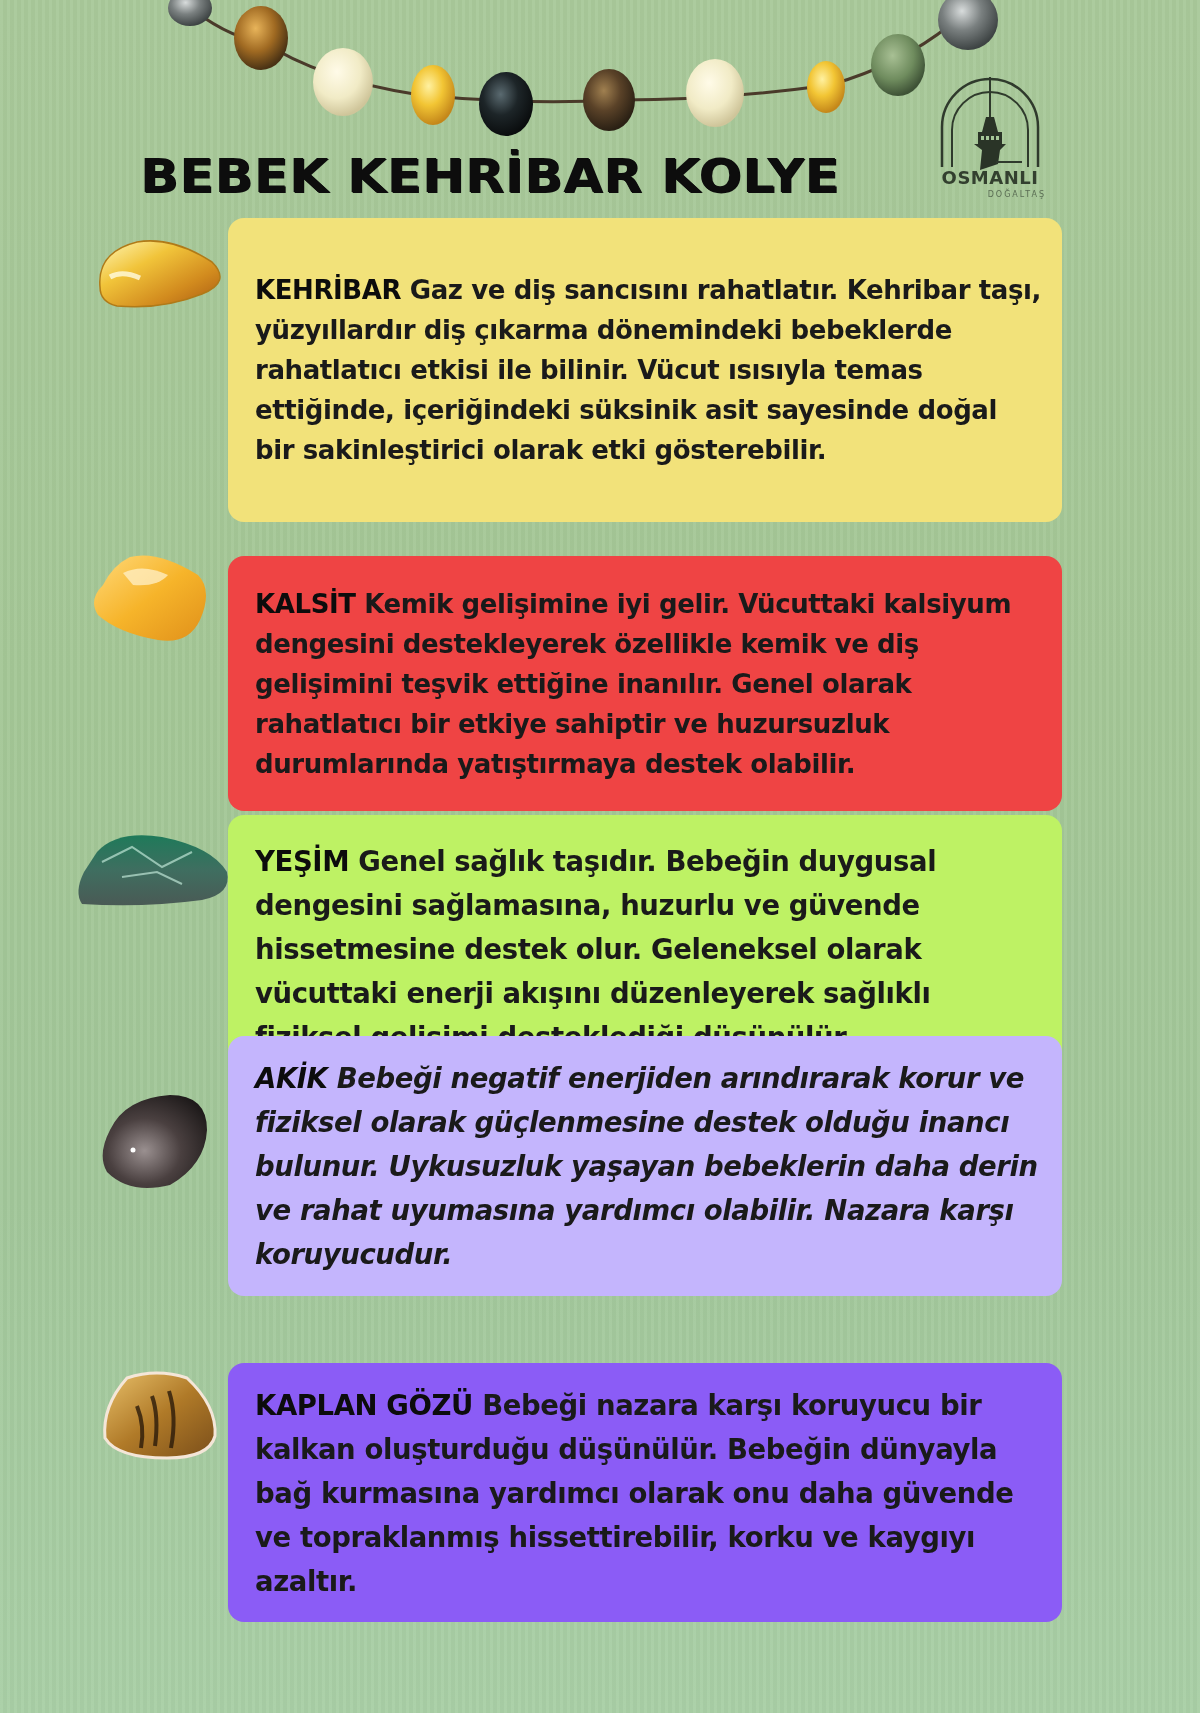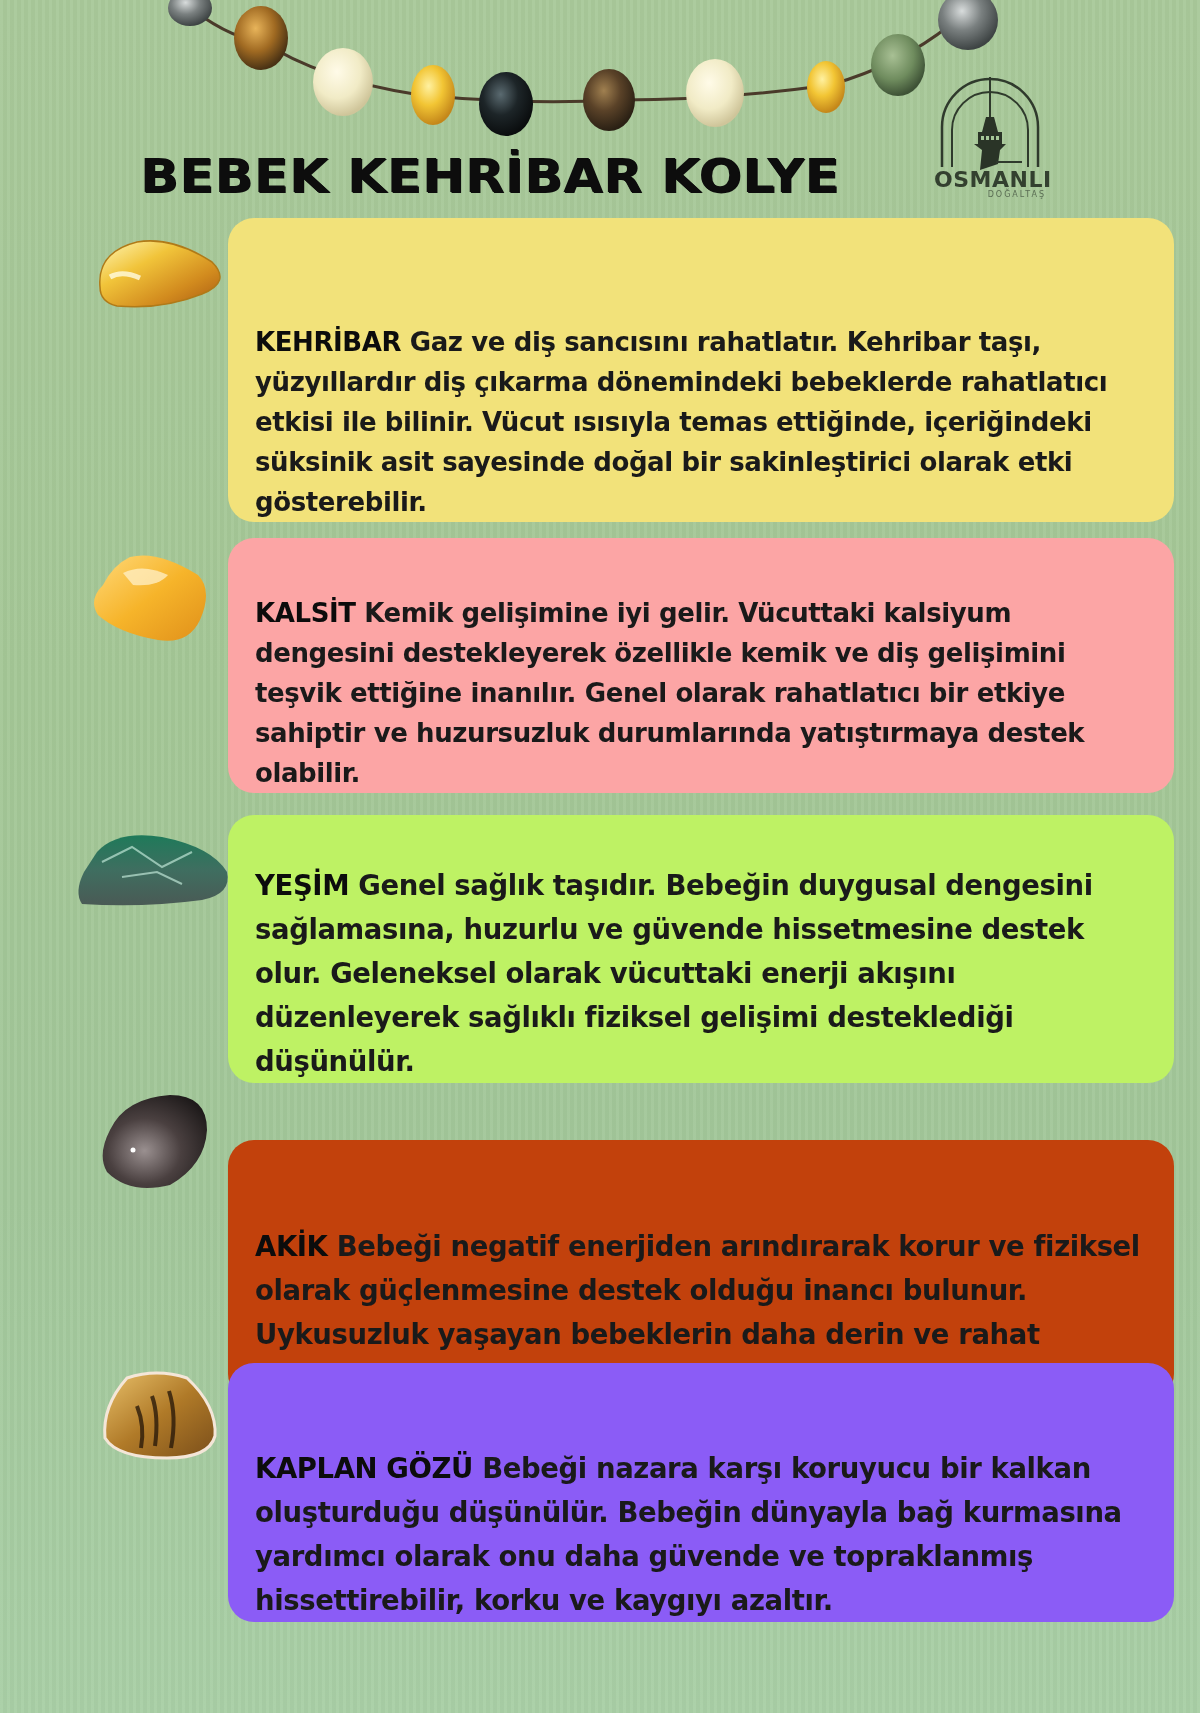--- a/index.html
+++ b/index.html
@@ -20,44 +20,44 @@
     position: absolute; left: 140px; top: 148px;
     font-family: "DejaVu Sans", sans-serif; font-weight: 900;
     font-size: 47px; letter-spacing: 0.5px; color: #0d0d0d;
     transform: scaleX(1.08); transform-origin: left center;
     text-shadow: 1px 1px 0 #0d0d0d;
   }
   
   .logo { position: absolute; left: 930px; top: 72px; width: 120px; height: 130px; }
   .logo-name {
     position: absolute; left: 934px; top: 167px; width: 112px; text-align: center;
-    font-family: "DejaVu Sans", sans-serif; font-weight: bold; font-size: 22px; color: #33402f;
+    font-family: "DejaVu Sans", sans-serif; font-weight: bold; font-size: 18px; color: #33402f;
     letter-spacing: 0.5px;
   }
   .logo-sub {
     position: absolute; left: 934px; top: 190px; width: 112px; text-align: right;
     font-family: "DejaVu Sans", sans-serif; font-size: 8px; color: #5a6d54; letter-spacing: 2px;
   }
   
   .card {
-    position: absolute; left: 228px; width: 946px;
-    border-radius: 26px; box-sizing: border-box;
+    position: absolute; left: 228px; width: 834px;
+    border-radius: 16px; box-sizing: border-box;
     padding: 0 20px 0 27px;
-    display: flex; align-items: flex-end;
+    display: flex; align-items: center;
   }
   .card p {
     margin: 0; font-family: "DejaVu Sans", sans-serif; font-weight: bold;
     color: #1a1a1a; font-size: 26px; line-height: 40px; letter-spacing: -0.4px;
   }
   .card p b { font-weight: 900; color: #0c0c0c; }
   .c1 { top: 218px; height: 304px; background: #f2e27a; }
-  .c2 { top: 538px; height: 255px; background: #fca5a5; }
+  .c2 { top: 556px; height: 255px; background: #ef4444; }
   .c3 { top: 815px; height: 268px; background: #bef264; }
   .c3 p, .c4 p, .c5 p { font-size: 27.5px; line-height: 44px; }
-  .c4 { top: 1140px; height: 260px; background: #c2410c; }
+  .c4 { top: 1036px; height: 260px; background: #c4b5fd; font-style: italic; }
   .c5 { top: 1363px; height: 259px; background: #8b5cf6; }
   .stone { position: absolute; }
 </style>
 </head>
 <body>
 
 <div class="grain"></div>
 
 <svg class="necklace" viewBox="0 0 1200 150">
   <defs>

